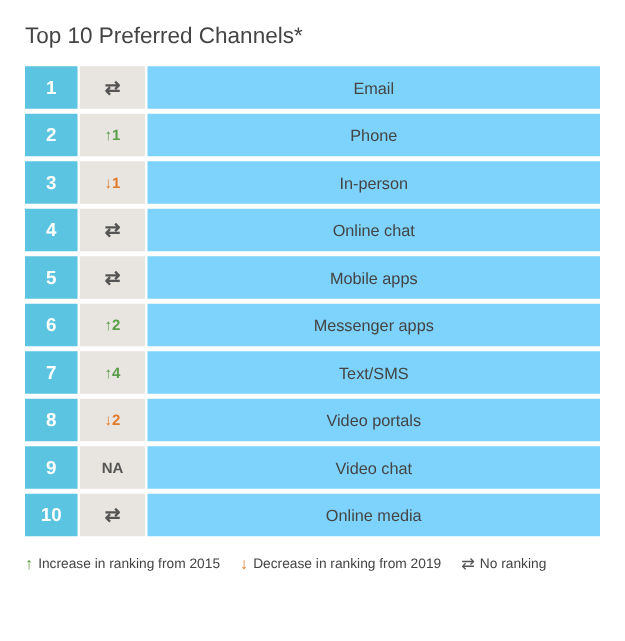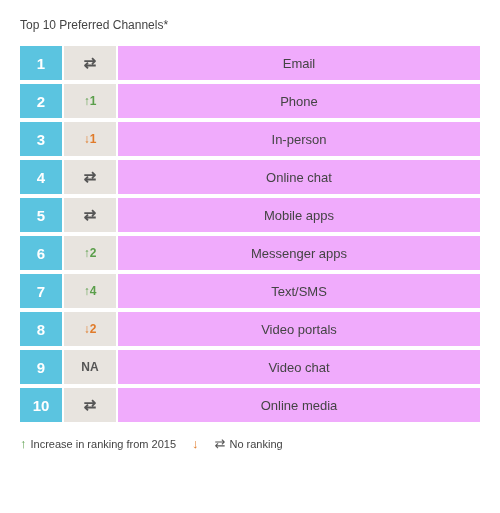--- a/index.html
+++ b/index.html
@@ -4,21 +4,21 @@
   <style>
     * { box-sizing: border-box; margin: 0; padding: 0; }
     body {
       font-family: Arial, sans-serif;
       background: #fff;
       width: 500px;
       min-height: 513px;
       padding: 18px 20px;
     }
     .title {
-      font-size: 12px;
+      font-size: 18px;
       color: #444;
       margin-bottom: 14px;
     }
     .table-container {
       width: 100%;
     }
     .row {
       display: flex;
       align-items: center;
       margin-bottom: 4px;
@@ -48,21 +48,21 @@
       color: #555;
       flex-shrink: 0;
       margin-left: 2px;
     }
     .change-cell .arrow-up { color: #5a9e4a; }
     .change-cell .arrow-down { color: #e07b2a; }
     .change-cell .no-change { color: #555; font-size: 14px; }
     .name-cell {
       flex: 1;
       height: 34px;
-      background: #f0abfc;
+      background: #7dd3fc;
       display: flex;
       align-items: center;
       justify-content: center;
       font-size: 13px;
       color: #444;
       margin-left: 2px;
     }
     .legend {
       display: flex;
       align-items: center;
@@ -159,18 +159,19 @@
     </div>
   </div>
 
 <div class="legend" id="legend-container">
   <div class="legend-item">
     <span class="legend-arrow-up">↑</span>
     <span>Increase in ranking from 2015</span>
   </div>
   <div class="legend-item">
     <span class="legend-arrow-down">↓</span>
+    <span>Decrease in ranking from 2019</span>
   </div>
   <div class="legend-item">
     <span class="legend-no-change">⇄</span>
     <span>No ranking</span>
   </div>
 </div>
 
 </body></html>

